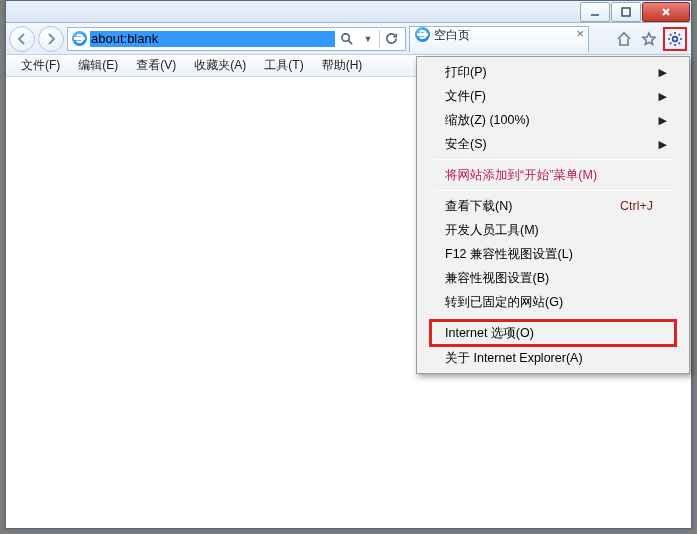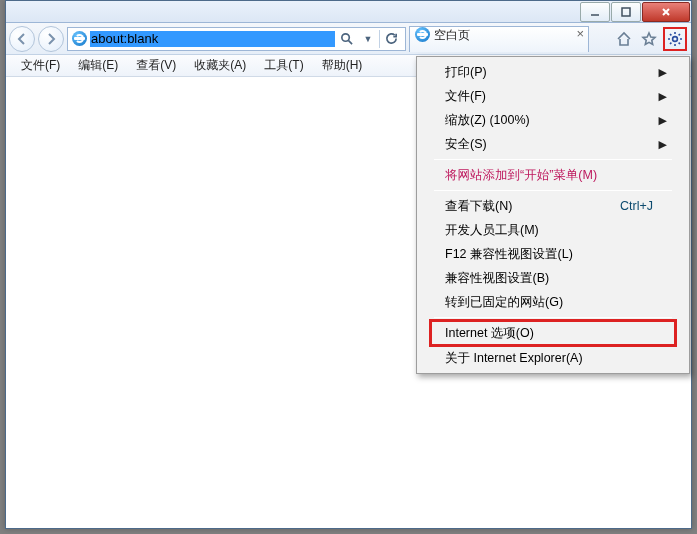--- a/index.html
+++ b/index.html
@@ -160,21 +160,21 @@
     align-items:center;
     height:24px;
     padding:0 22px 0 14px;
     position:relative;
   }
   .dd-row .lbl { flex:1; }
   .dd-row .chev {
     position:absolute; right:8px; top:50%; transform:translateY(-50%);
     color:#222; font-size:11px;
   }
-  .dd-row .hotkey { color:#0c4a6e; }
+  .dd-row .hotkey { color:#7f1d1d; }
   .dd-row.disabled { color:#be185d; }
   .dd-sep {
     height:1px;
     margin:3px 3px;
     background:#cfcfcf;
     border-bottom:1px solid #fff;
   }
   .dd-row.highlight {
     outline:3px solid #d22;
     outline-offset:-1px;

